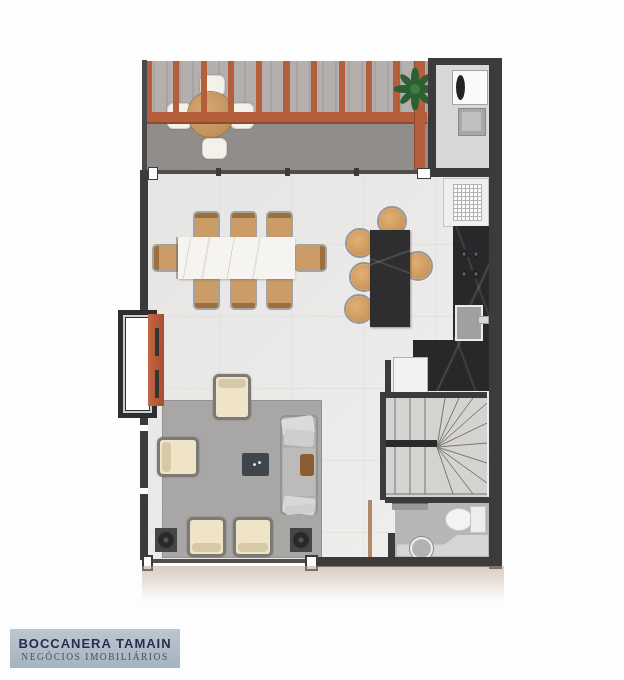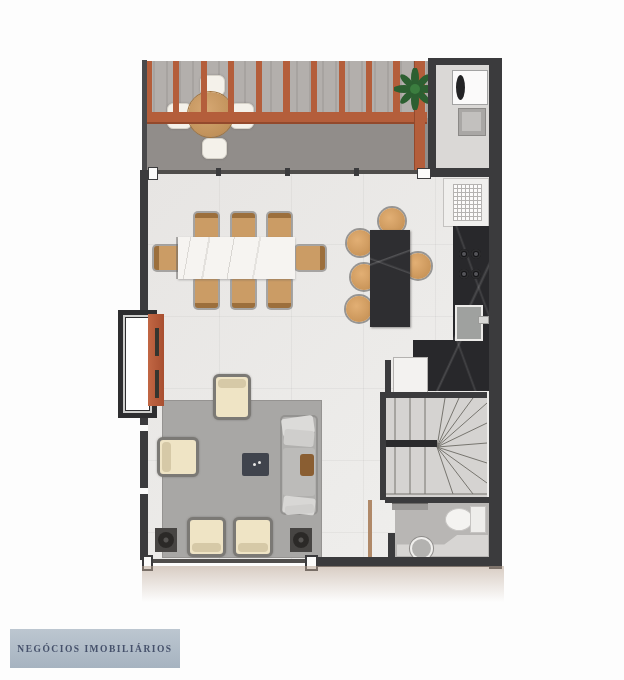--- a/index.html
+++ b/index.html
@@ -124,21 +124,21 @@
 
   
   .ground-shadow{left:2px;top:508px;width:362px;height:36px;
     background:linear-gradient(180deg,rgba(186,165,148,.55),rgba(186,165,148,0));}
 
   
   .logo{position:absolute;left:10px;top:629px;width:170px;height:39px;
     background:linear-gradient(180deg,var(--logobg) 0%,var(--logobg2) 100%);
     display:flex;flex-direction:column;align-items:center;justify-content:center;gap:1px;}
   .logo-name{font-size:13px;font-weight:bold;letter-spacing:1px;color:var(--logotext);white-space:nowrap;}
-  .logo-tagline{font-family:"Liberation Serif", serif;font-size:9.5px;letter-spacing:1.5px;color:var(--logosub);white-space:nowrap;font-weight:bold;}
+  .logo-tagline{font-family:"Liberation Serif", serif;font-size:9.5px;letter-spacing:1.5px;color:var(--logosub);white-space:nowrap;}
 </style>
 </head>
 <body>
 
 <div class="plan">
 
   <div class="abs interior-floor"></div>
   <div class="abs rug"></div>
 
   <div class="abs deck-striped"></div>
@@ -282,14 +282,15 @@
   <div class="abs planter"></div>
   <div class="abs sideboard">
     <div class="abs sb-handle" style="top:14px;"></div>
     <div class="abs sb-handle" style="top:56px;"></div>
   </div>
 
   <div class="abs ground-shadow"></div>
 </div>
 
 <div class="logo">
+  <div class="logo-name">BOCCANERA TAMAIN</div>
   <div class="logo-tagline">NEGÓCIOS IMOBILIÁRIOS</div>
 </div>
 
 </body></html>

